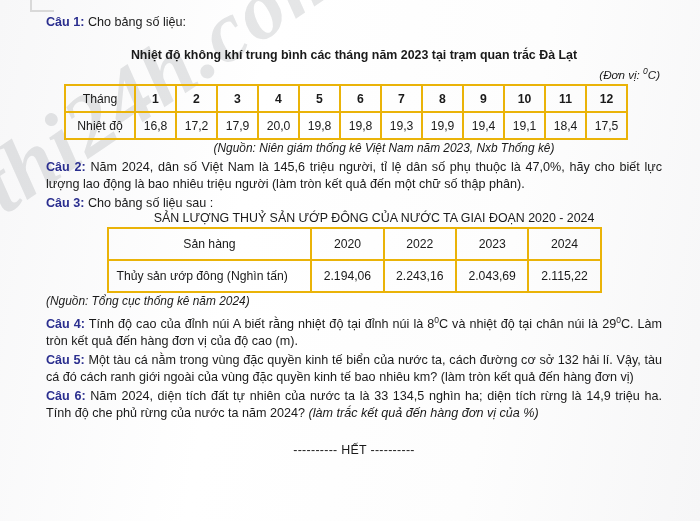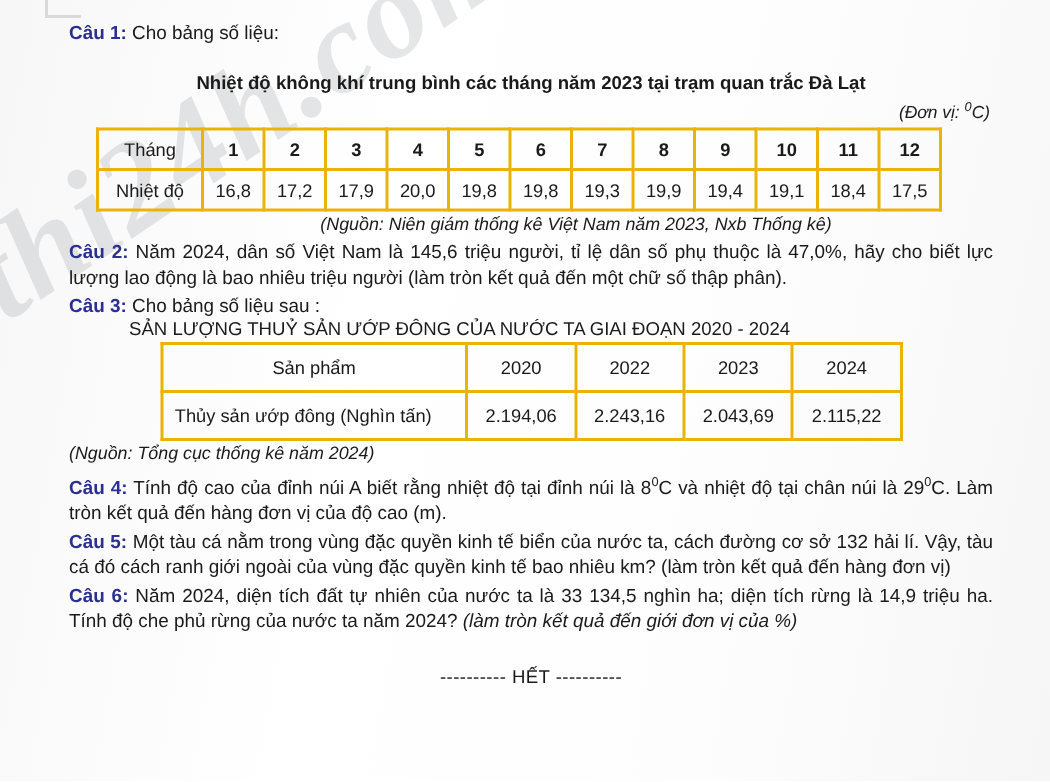--- a/index.html
+++ b/index.html
@@ -66,21 +66,21 @@
   }
   .tbl-title {
     font-size: 12.4px;
     font-weight: bold;
     text-align: center;
     margin: 18px 0 1px 0;
     line-height: 15px;
   }
   .tbl-title2 {
     font-size: 12.4px;
-    text-align: left;
+    text-align: center;
     margin: 0 0 1px 0;
     line-height: 15px;
     padding-left: 40px;
   }
   .unit {
     font-size: 11.6px;
     font-style: italic;
     text-align: right;
     margin: 0 2px 2px 0;
     line-height: 14px;
@@ -232,21 +232,21 @@
 
     <p class="qline block">
       <span class="cau">Câu 3:</span><span> Cho bảng số liệu sau :</span>
     </p>
 
     <p class="tbl-title2">SẢN LƯỢNG THUỶ SẢN ƯỚP ĐÔNG  CỦA NƯỚC TA GIAI ĐOẠN 2020 - 2024</p>
 
     <table class="data" id="fish-table">
       <tbody>
         <tr>
-          <td class="prod">Sản phẩm</td>
+          <td class="prod">Sản hàng</td>
           <td class="yr">2020</td>
           <td class="yr">2022</td>
           <td class="yr">2023</td>
           <td class="yr">2024</td>
         </tr>
         <tr>
           <td class="prodval">Thủy sản ướp đông (Nghìn tấn)</td>
           <td class="yr">2.194,06</td>
           <td class="yr">2.243,16</td>
           <td class="yr">2.043,69</td>
@@ -260,19 +260,19 @@
 
     <p class="qline block">
       <span class="cau">Câu 4:</span><span> Tính độ cao của đỉnh núi A biết rằng nhiệt độ tại đỉnh núi là 8</span><span class="sup">0</span><span>C và nhiệt độ tại chân núi là 29</span><span class="sup">0</span><span>C. Làm tròn kết quả đến hàng đơn vị của độ cao (m).</span>
     </p>
 
     <p class="qline block">
       <span class="cau">Câu 5:</span><span> Một tàu cá nằm trong vùng đặc quyền kinh tế biển của nước ta, cách đường cơ sở 132 hải lí. Vậy, tàu cá đó cách ranh giới ngoài của vùng đặc quyền kinh tế bao nhiêu km? (làm tròn kết quả đến hàng đơn vị)</span>
     </p>
 
     <p class="qline block">
-      <span class="cau">Câu 6:</span><span> Năm 2024, diện tích đất tự nhiên của nước ta là 33 134,5 nghìn ha; diện tích rừng là 14,9 triệu ha. Tính độ che phủ rừng của nước ta năm 2024? </span><span class="ital">(làm tròn kết quả đến giới đơn vị của %)</span>
+      <span class="cau">Câu 6:</span><span> Năm 2024, diện tích đất tự nhiên của nước ta là 33 134,5 nghìn ha; diện tích rừng là 14,9 triệu ha. Tính độ che phủ rừng của nước ta năm 2024? </span><span class="ital">(làm trắc kết quả đến hàng đơn vị của %)</span>
     </p>
 
     <div id="footer">---------- HẾT ----------</div>
 
   </div>
 </div>
 
 </body></html>

